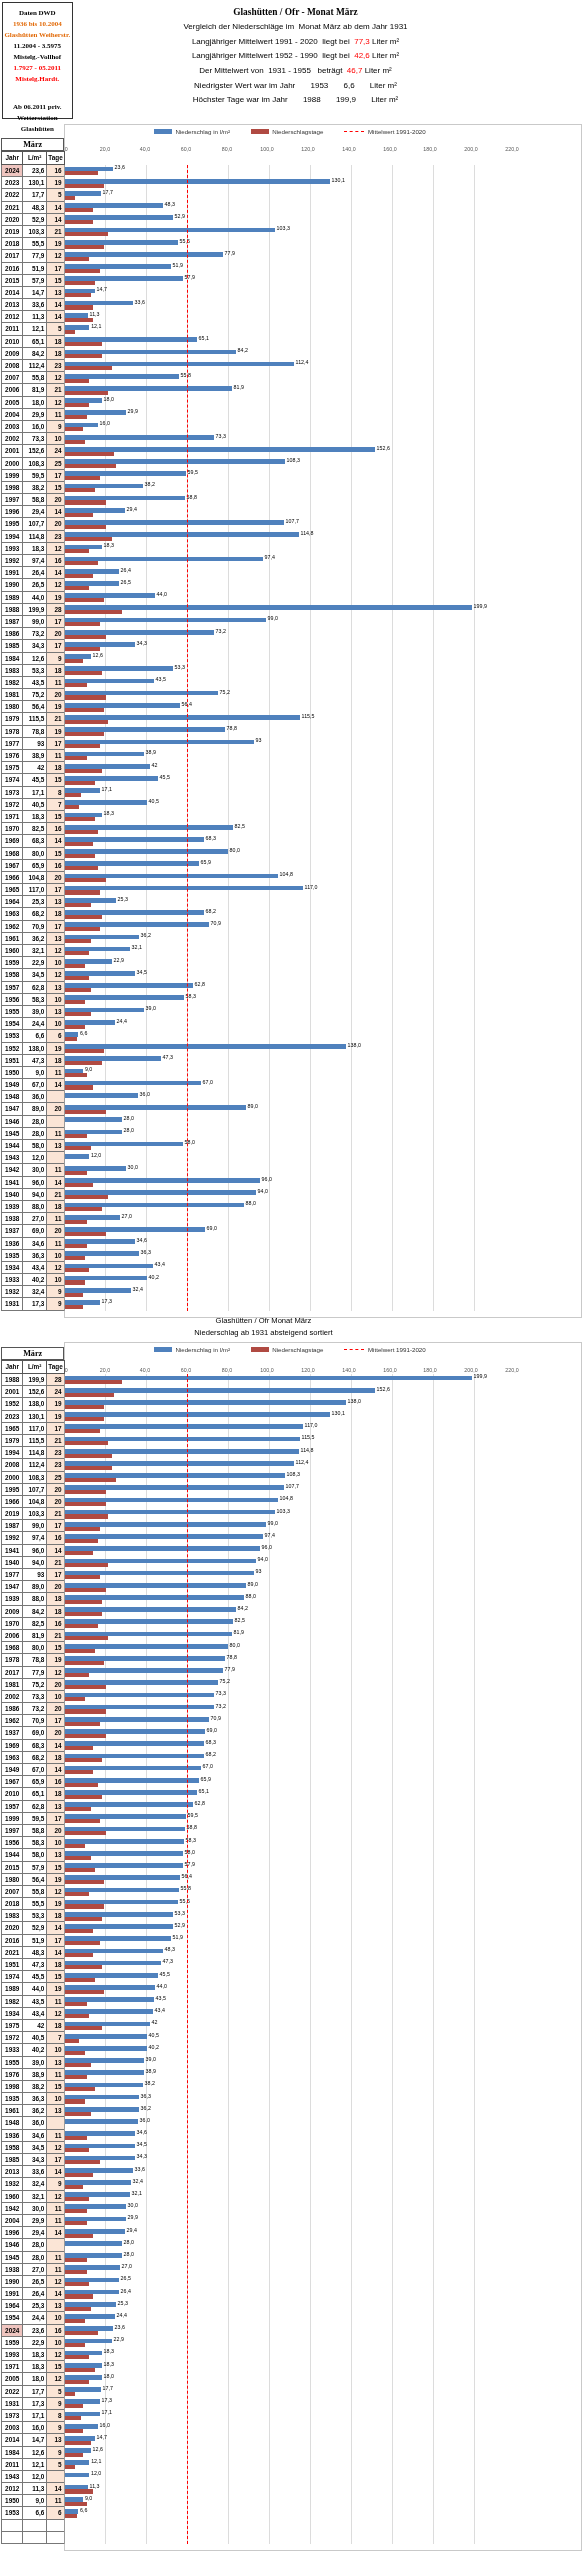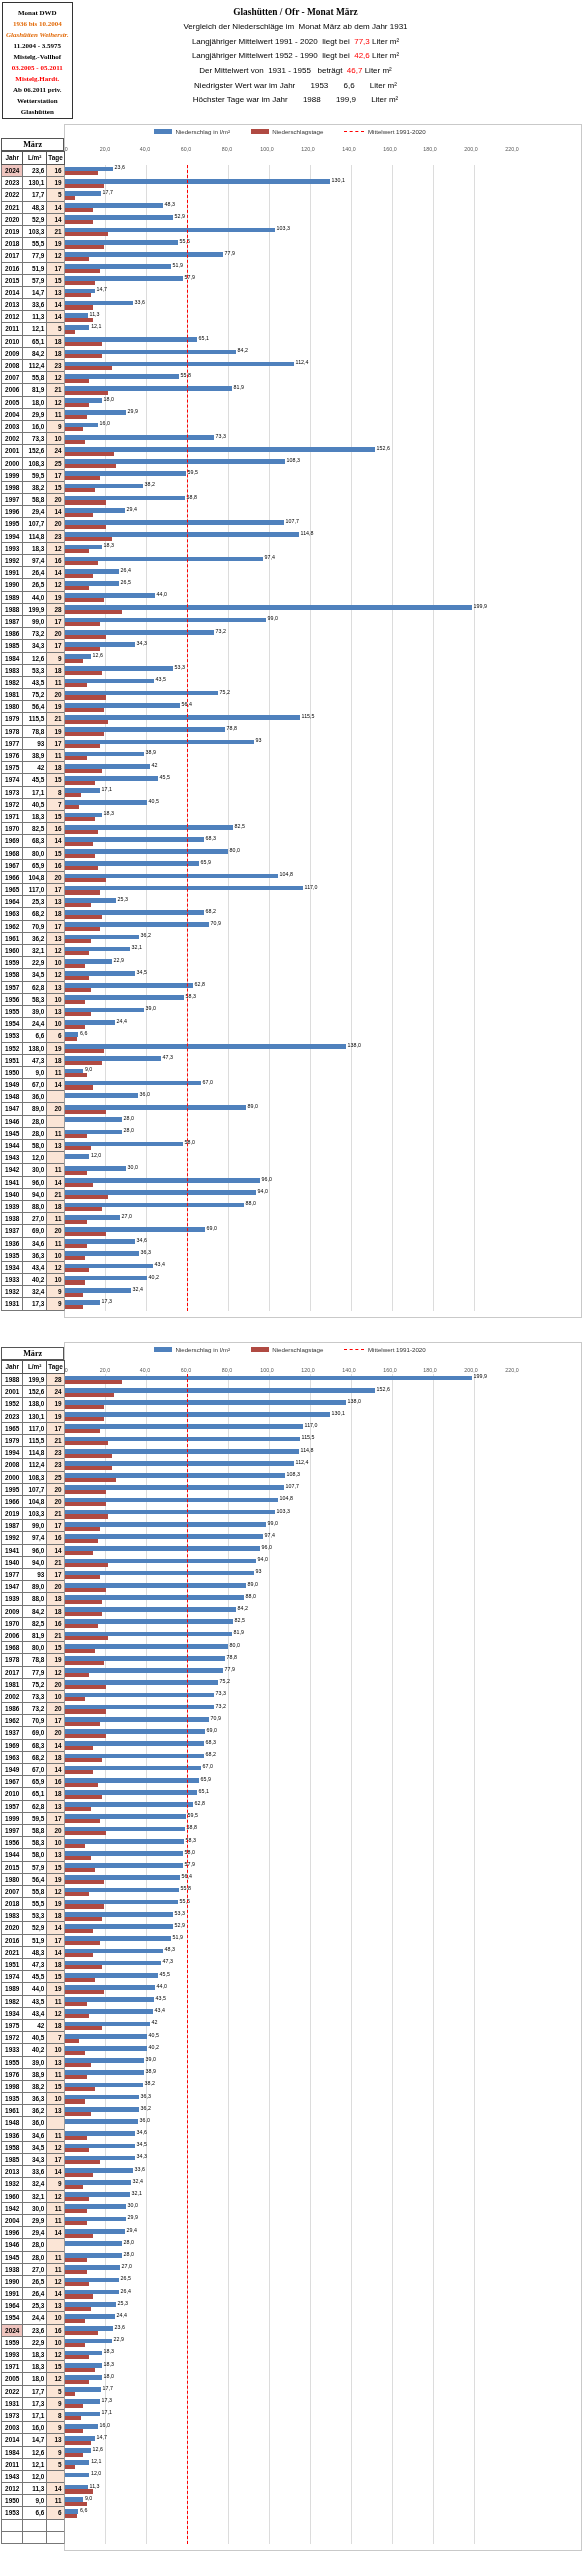--- a/index.html
+++ b/index.html
@@ -72,28 +72,28 @@
   
   .c2head{position:absolute;left:0;top:1316px;width:527px;text-align:center;font-size:7.6px;}
   .c2head div{margin-bottom:2.9px;}
 </style>
 </head>
 <body>
 
 <div class="page">
 
   <div class="info-box" id="sidebar">
-      <div style="color: rgb(0, 0, 0);">Monat DWD</div>
+      <div style="color: rgb(0, 0, 0);">Daten DWD</div>
       <div style="color: rgb(226, 107, 10);">1936 bis 10.2004</div>
-      <div style="color: rgb(226, 107, 10); font-style: italic;">Glashütten Weiherstr.</div>
+      <div style="color: rgb(226, 107, 10);">Glashütten Weiherstr.</div>
       <div style="color: rgb(0, 0, 0);">11.2004 - 3.5975</div>
       <div style="color: rgb(0, 0, 0);">Mistelg.-Vollhof</div>
-      <div style="color: rgb(255, 0, 0);">03.2005 - 05.2011</div>
+      <div style="color: rgb(255, 0, 0);">1.7927 - 05.2011</div>
       <div style="color: rgb(255, 0, 0);">Mistelg.Hardt.</div>
-      <div style="color: rgb(0, 0, 0);">Ab 06.2011 priv.</div>
+      <div style="color: rgb(0, 0, 0); margin-top: 17px;">Ab 06.2011 priv.</div>
       <div style="color: rgb(0, 0, 0);">Wetterstation</div>
       <div style="color: rgb(0, 0, 0);">Glashütten</div>
     </div>
 
   <div class="title-block">
     <div class="main-title">Glashütten / Ofr - Monat März</div>
     <div id="titleLines">
         <div class="tline"><span>Vergleich der Niederschläge im  Monat März ab dem Jahr 1931</span></div>
         <div class="tline"><span>Langjähriger Mittelwert 1991 - 2020  liegt bei  </span><span style="color: rgb(255, 0, 0);">77,3</span><span> Liter m²</span></div>
         <div class="tline"><span>Langjähriger Mittelwert 1952 - 1990  liegt bei  </span><span style="color: rgb(255, 0, 0);">42,6</span><span> Liter m²</span></div>
@@ -1448,20 +1448,24 @@
             <span class="lbl">17,3</span>
           </div>
           <div class="brow2">
             <div class="bred" style="width: 18.3px;"></div>
           </div>
         </div>
       </div>
       <div class="dashline"></div>
     </div>
 
+  <div class="c2head">
+    <div>Glashütten / Ofr Monat März</div>
+    <div>Niederschlag ab 1931 absteigend sortiert</div>
+  </div>
   <div class="chart-frame f2"></div>
   <div class="legend" id="legend2" style="top:1346px">
       <span class="item">
         <span class="sw" style="background: rgb(79, 129, 189);"></span>
         <span>Niederschlag in l/m²</span>
       </span>
       <span class="item">
         <span class="sw" style="background: rgb(176, 74, 66);"></span>
         <span>Niederschlagstage</span>
       </span>

